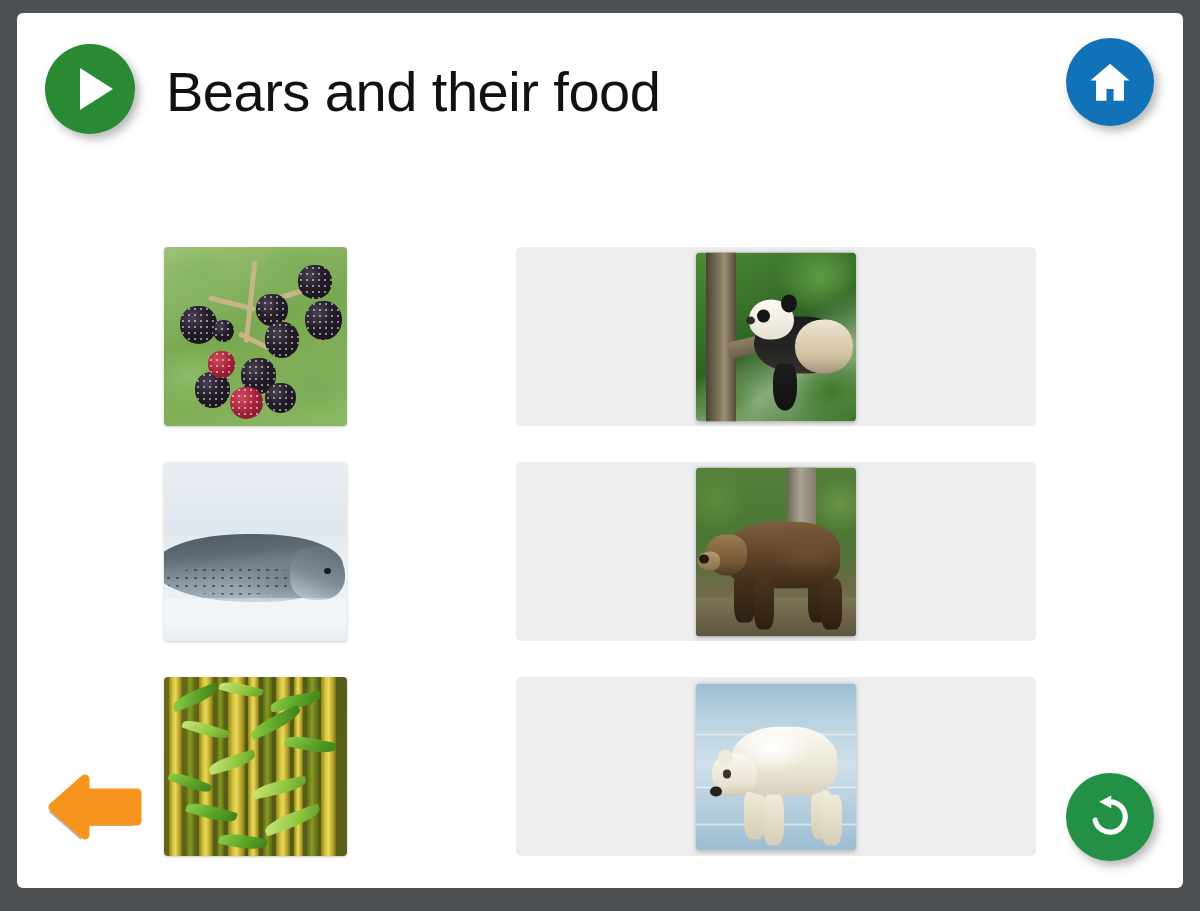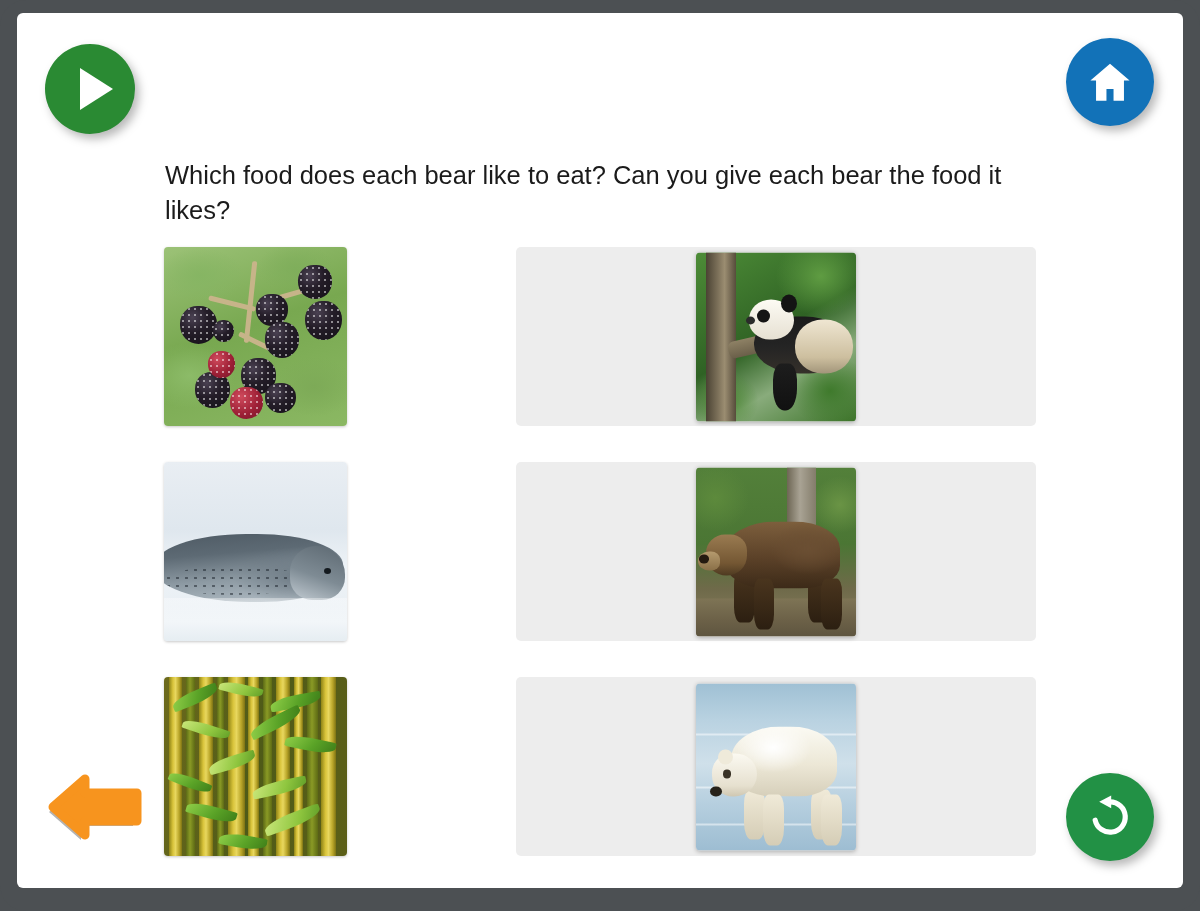--- a/index.html
+++ b/index.html
@@ -411,29 +411,29 @@
 
 <div id="app-frame">
   <div id="content-area">
 
     <div id="page-header">
 
       <div id="play-button">
         <div id="play-triangle"></div>
       </div>
 
+      <div id="page-title">Bears and their food</div>
 
       <div id="home-button">
         <svg width="50" height="50" viewBox="0 0 24 24">
           <path d="M12 3.2 2.6 11.3h2.7V21h5.0v-5.6h3.4V21h5.0v-9.7h2.7z" fill="#ffffff"></path>
         </svg>
       </div>
     </div>
 
-    <div id="instruction-text">Which food does each bear like to eat? Can you give each bear the food it likes?</div>
 
     <div id="activity-grid">
 
       <div class="activity-row row-panda">
 
         <div class="food-card">
           <div class="photo ph-blackberry">
             <div class="stem" style="left:46%;top:8%;width:3%;height:46%;transform:rotate(6deg);"></div>
             <div class="stem" style="left:24%;top:30%;width:26%;height:3%;transform:rotate(14deg);"></div>
             <div class="stem" style="left:50%;top:26%;width:30%;height:3%;transform:rotate(-16deg);"></div>

